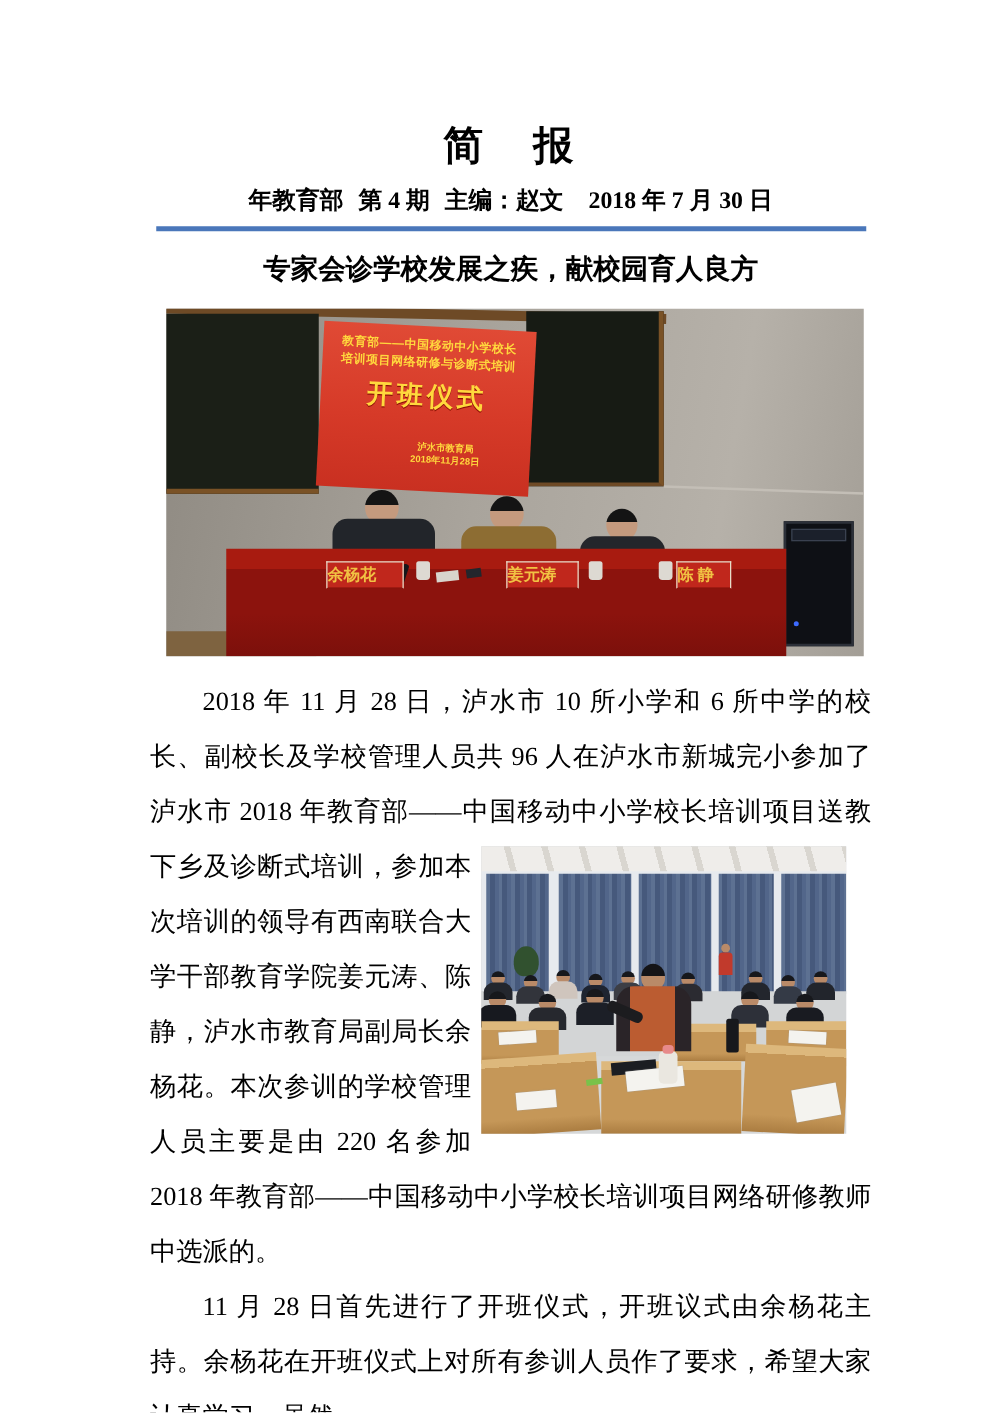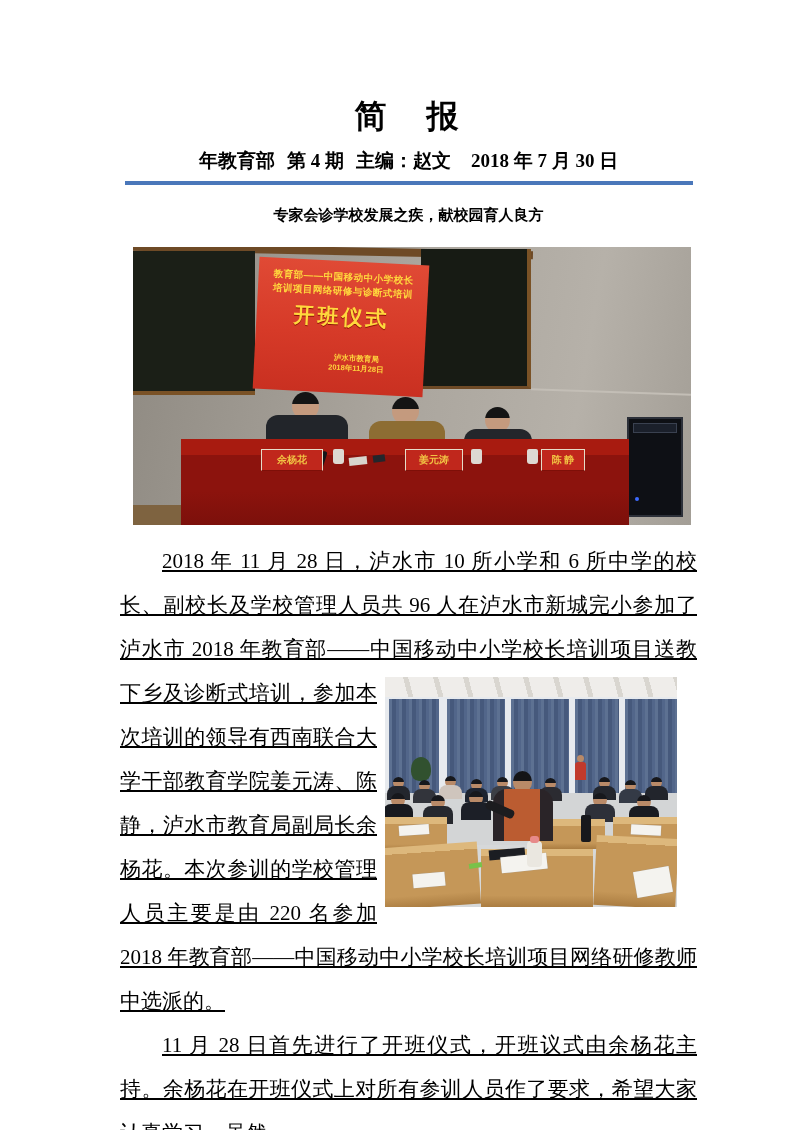--- a/index.html
+++ b/index.html
@@ -7,21 +7,21 @@
         font-family:"Liberation Serif","DejaVu Serif",serif;color:#111;}
   .content{position:relative;padding:0 103px 0 120px;}
 
   
   .title{margin:0;padding-top:90px;text-align:center;font-size:32px;font-weight:bold;
          letter-spacing:4px;line-height:52px;color:#000;}
   .masthead{margin-top:6px;text-align:center;font-size:19px;font-weight:bold;line-height:26px;color:#000;}
   .masthead span{margin:0 6px;}
   .masthead .date{margin-left:14px;}
   .rule{width:568px;margin:7px auto 0 auto;height:0;border-top:4px solid #4a77ba;}
-  .headline{margin:14px 0 0 0;text-align:center;font-size:15px;font-weight:bold;line-height:32px;color:#000;}
+  .headline{margin:14px 0 0 0;text-align:center;font-size:22px;font-weight:bold;line-height:32px;color:#000;}
 
   
   .photo{position:relative;display:block;overflow:hidden;font-family:"Liberation Sans","DejaVu Sans",sans-serif;
          text-indent:0;line-height:normal;}
   .photo *{position:absolute;box-sizing:border-box;}
 
   
   .photo1{width:558px;height:278px;margin-top:16px;margin-left:13px;
           background:linear-gradient(100deg,#8f8a82 0%,#a9a49c 45%,#b6b1a9 78%,#a39e96 100%);}
   .p1-frame-top{left:0;top:0;width:400px;height:8px;background:#6e4a26;transform:rotate(1.2deg);}
@@ -40,30 +40,30 @@
   .p1-floor{left:0;top:258px;width:120px;height:20px;background:#7e6340;}
   .person .head{border-radius:50%;}
   .p1 .head{background:linear-gradient(180deg,#141414 0 42%,#c49a7e 42%);}
   .p1 .torso{border-radius:12px 12px 0 0;}
   .p1-case{left:494px;top:170px;width:56px;height:100px;background:#0e1015;border:2px solid #2c3039;}
   .p1-case .deck{left:4px;top:4px;width:44px;height:10px;background:#1b202b;border:1px solid #3a4150;}
   .p1-case .led{left:6px;top:78px;width:4px;height:4px;border-radius:50%;background:#3d6bff;}
   .p1-table{left:48px;top:192px;width:448px;height:86px;
             background:linear-gradient(180deg,#a81b10 0 16px,#8c130d 16px 60%,#7c100b 100%);}
   .plate{top:10px;height:22px;background:#c0271c;border:1px solid #e6ddc9;border-bottom-color:#7e0f08;
-         color:#f1c243;font-weight:bold;font-size:10px;text-align:center;line-height:20px;
+         color:#f1c243;font-weight:bold;font-size:13px;line-height:20px;
          font-family:"Liberation Serif",serif;}
   .cup{top:10px;width:11px;height:15px;background:#ddd9d2;border-radius:2px 2px 3px 3px;}
   .p1-paper{left:168px;top:18px;width:18px;height:8px;background:#d8d4cc;transform:rotate(-6deg);}
   .p1-phone{left:192px;top:16px;width:12px;height:7px;background:#23262c;transform:rotate(-8deg);}
   .mic{left:139px;top:12px;width:5px;height:18px;background:#15161a;transform:rotate(18deg);border-radius:2px;}
 
   
   .body-text{margin-top:14px;font-size:21px;line-height:44px;text-align:justify;color:#000;}
-  .body-text p{margin:0;text-indent:2em;text-decoration:underline;}
+  .body-text p{margin:0;text-indent:2em;}
 
   
   .photo2{float:right;width:292px;height:230px;margin:6px 20px 0 8px;background:#d6d8d9;}
   .p2-ceiling{left:0;top:0;width:292px;height:26px;
               background:repeating-linear-gradient(75deg,#efedea 0 24px,#d9d6d0 24px 29px);}
   .p2-frames{left:0;top:20px;width:292px;height:96px;background:#e7eaee;}
   .curtain{top:22px;height:96px;
            background:repeating-linear-gradient(90deg,#5d7192 0 3px,#46597c 3px 7px,#52668a 7px 10px);}
   .p2-wall{left:0;top:116px;width:292px;height:52px;background:#d3d5d6;}
   .p2-plant{left:26px;top:80px;width:20px;height:24px;background:#31512f;border-radius:50% 50% 40% 40%;}

